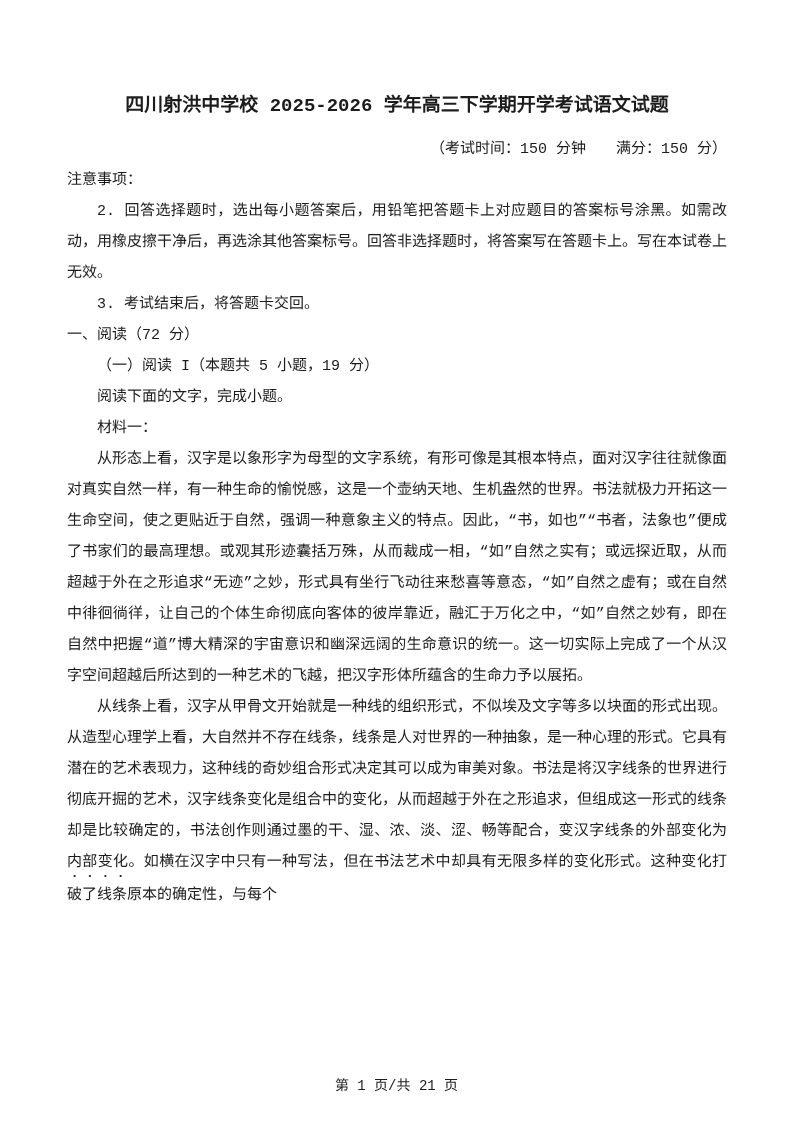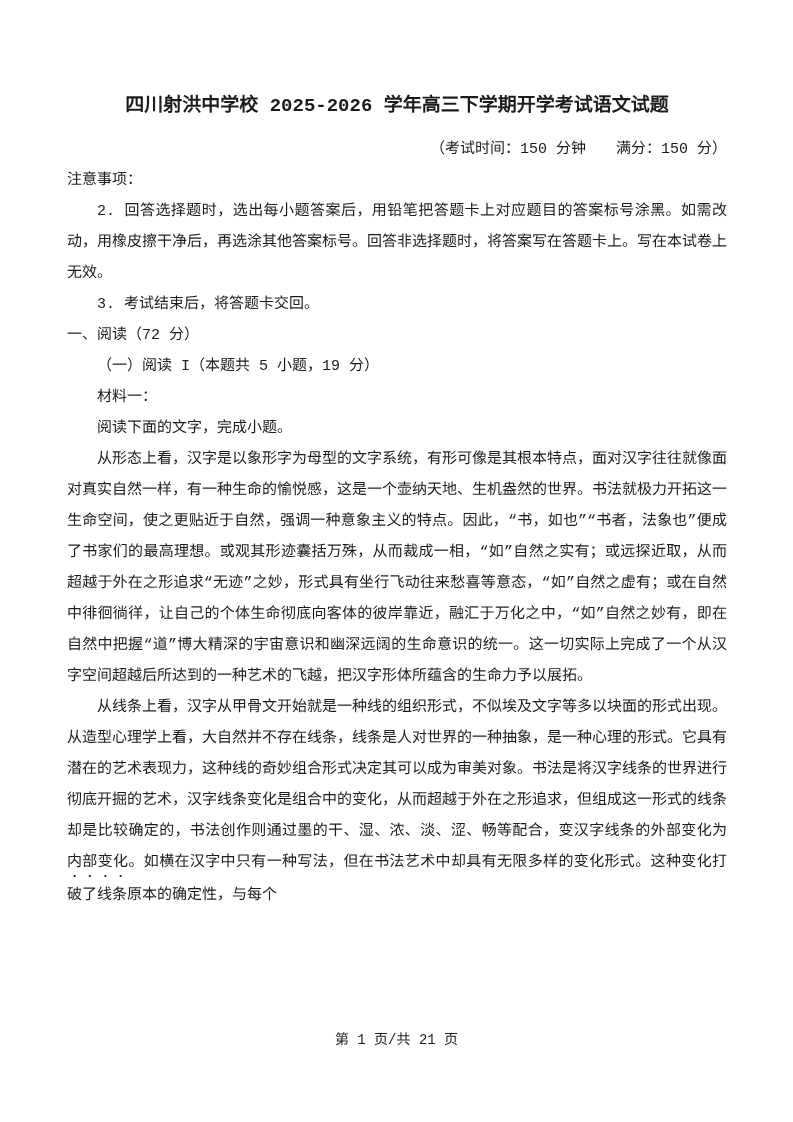--- a/index.html
+++ b/index.html
@@ -44,21 +44,21 @@
   .small   { font-size: 14.5px; }
   .emph {
     -webkit-text-emphasis: dot #1c1c1c;
     text-emphasis: dot #1c1c1c;
     -webkit-text-emphasis-position: under left;
     text-emphasis-position: under left;
   }
   .footer {
     position: absolute;
     left: 0;
-    top: 1026px;
+    top: 1072px;
     width: 100%;
     text-align: center;
     font-size: 14px;
     line-height: 20px;
     color: #1c1c1c;
   }
 </style>
 </head>
 <body>
 
@@ -72,23 +72,23 @@
 
 
   <p class="indent justify">2. 回答选择题时，选出每小题答案后，用铅笔把答题卡上对应题目的答案标号涂黑。如需改动，用橡皮擦干净后，再选涂其他答案标号。回答非选择题时，将答案写在答题卡上。写在本试卷上无效。</p>
 
   <p class="indent justify">3. 考试结束后，将答题卡交回。</p>
 
   <h2>一、阅读（72 分）</h2>
 
   <h3 class="indent">（一）阅读 I（本题共 5 小题，19 分）</h3>
 
+  <p class="indent small">阅读下面的文字，完成小题。</p>
+
   <p class="indent small">材料一：</p>
-
-  <p class="indent small">阅读下面的文字，完成小题。</p>
 
 
   <p class="indent justify">从形态上看，汉字是以象形字为母型的文字系统，有形可像是其根本特点，面对汉字往往就像面对真实自然一样，有一种生命的愉悦感，这是一个壶纳天地、生机盎然的世界。书法就极力开拓这一生命空间，使之更贴近于自然，强调一种意象主义的特点。因此，“书，如也”“书者，法象也”便成了书家们的最高理想。或观其形迹囊括万殊，从而裁成一相，“如”自然之实有；或远探近取，从而超越于外在之形追求“无迹”之妙，形式具有坐行飞动往来愁喜等意态，“如”自然之虚有；或在自然中徘徊徜徉，让自己的个体生命彻底向客体的彼岸靠近，融汇于万化之中，“如”自然之妙有，即在自然中把握“道”博大精深的宇宙意识和幽深远阔的生命意识的统一。这一切实际上完成了一个从汉字空间超越后所达到的一种艺术的飞越，把汉字形体所蕴含的生命力予以展拓。</p>
 
   <p class="indent justify"><span>从线条上看，汉字从甲骨文开始就是一种线的组织形式，不似埃及文字等多以块面的形式出现。从造型心理学上看，大自然并不存在线条，线条是人对世界的一种抽象，是一种心理的形式。它具有潜在的艺术表现力，这种线的奇妙组合形式决定其可以成为审美对象。书法是将汉字线条的世界进行彻底开掘的艺术，汉字线条变化是组合中的变化，从而超越于外在之形追求，但组成这一形式的线条却是比较确定的，书法创作则通过墨的干、湿、浓、淡、涩、畅等配合，变汉字线条的外部变化为</span><span class="emph">内部变化</span><span>。如横在汉字中只有一种写法，但在书法艺术中却具有无限多样的变化形式。这种变化打破了线条原本的确定性，与每个</span></p>
 
   <div class="footer">第 1 页/共 21 页</div>
 
 </div>
 

